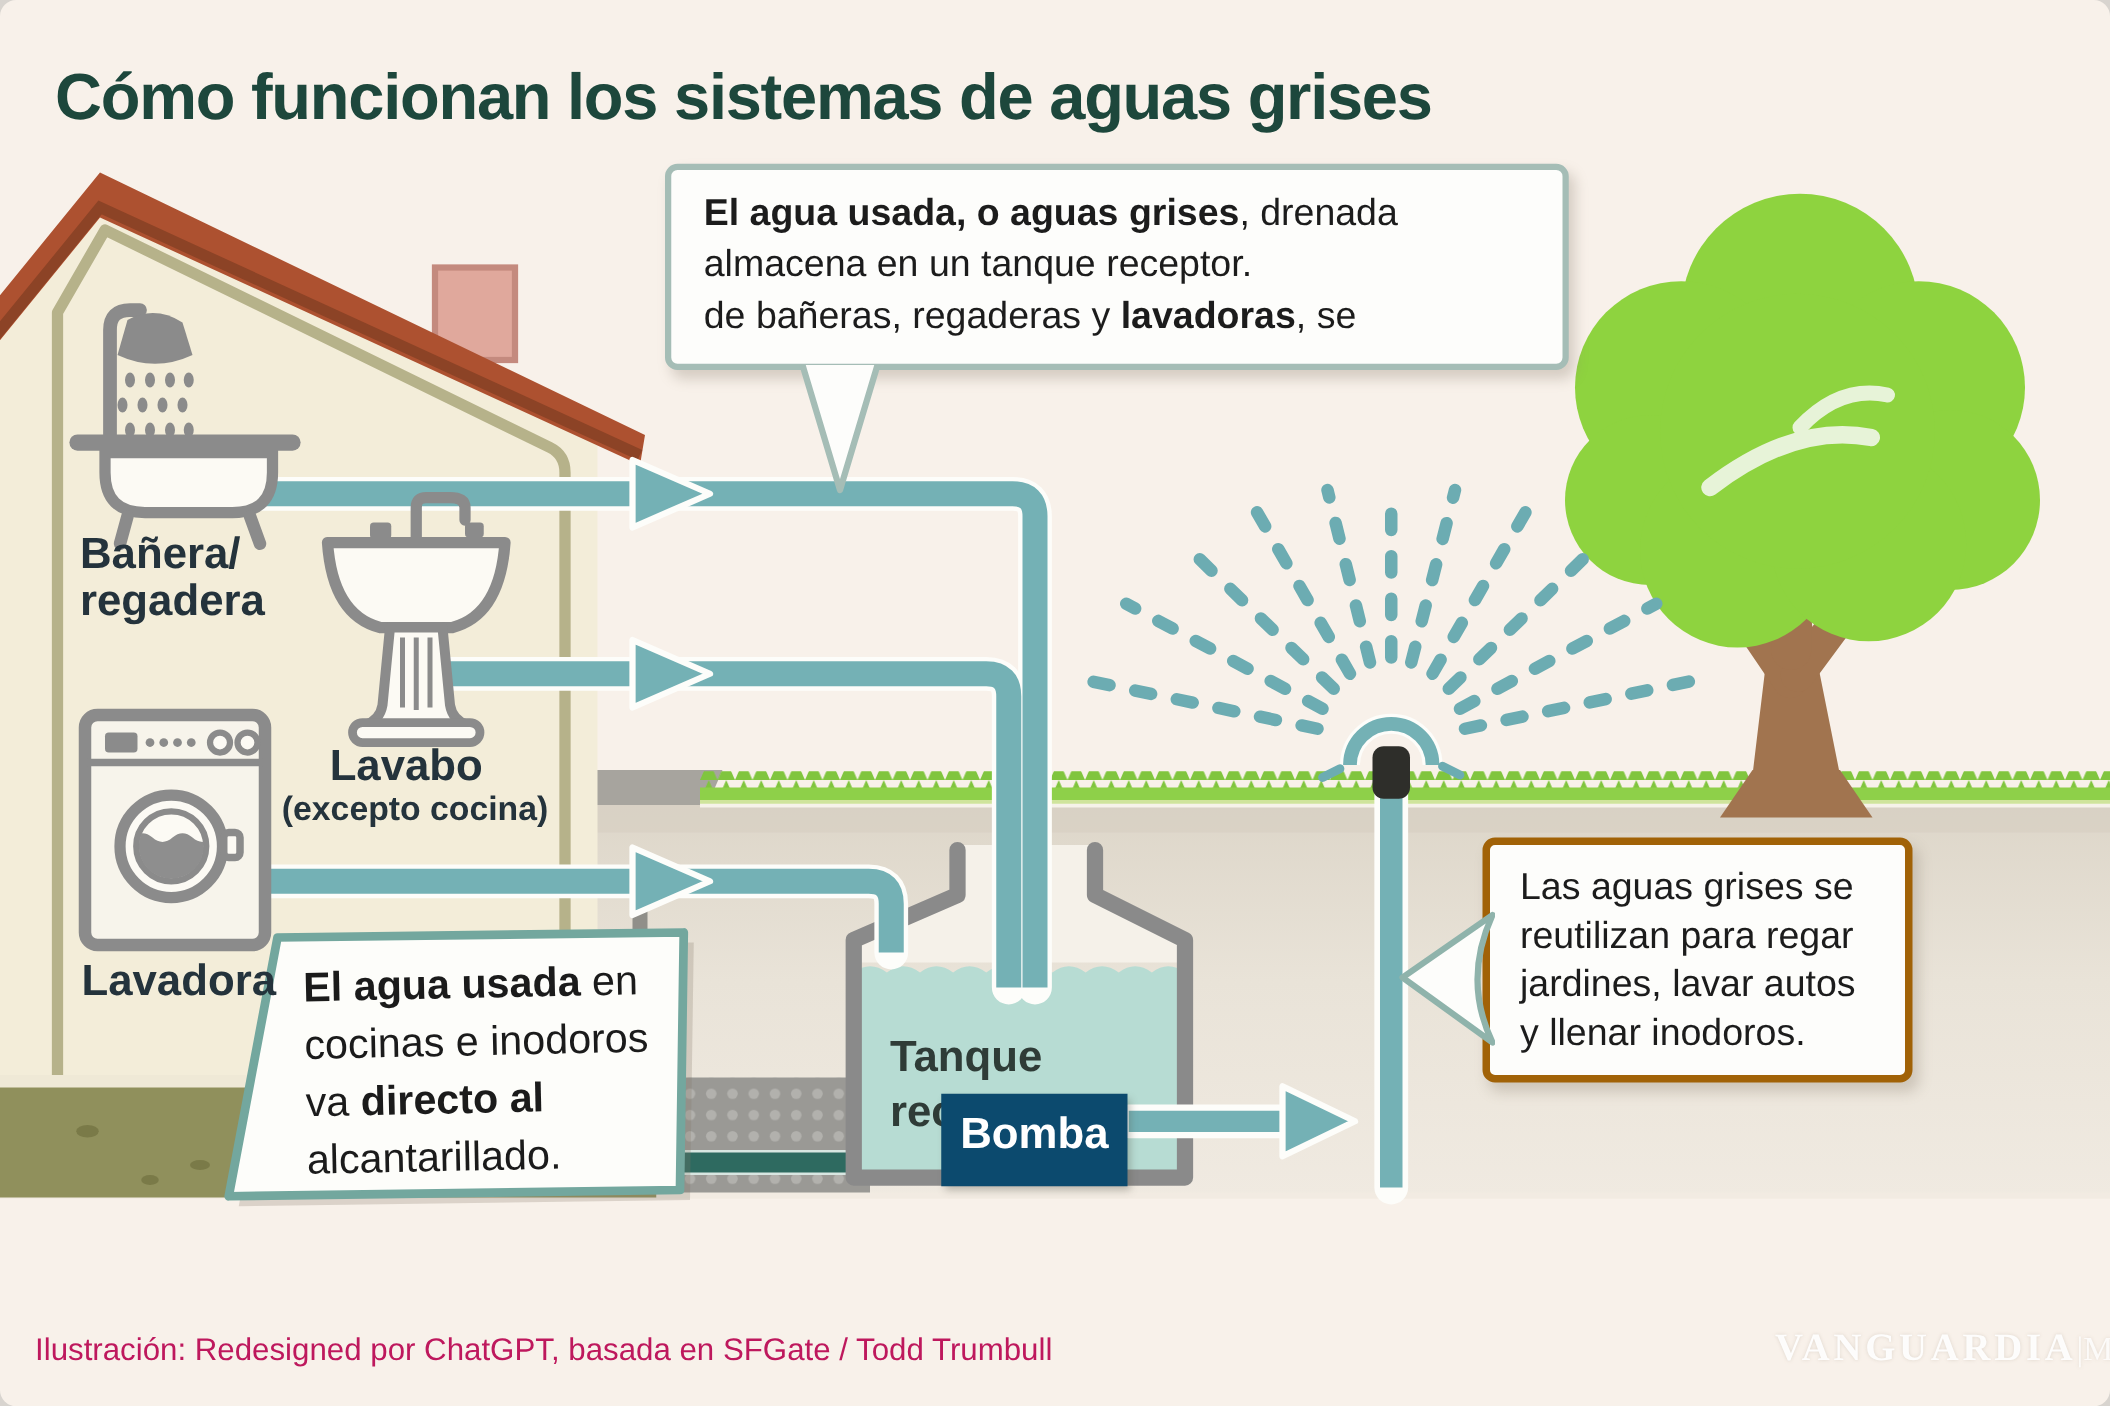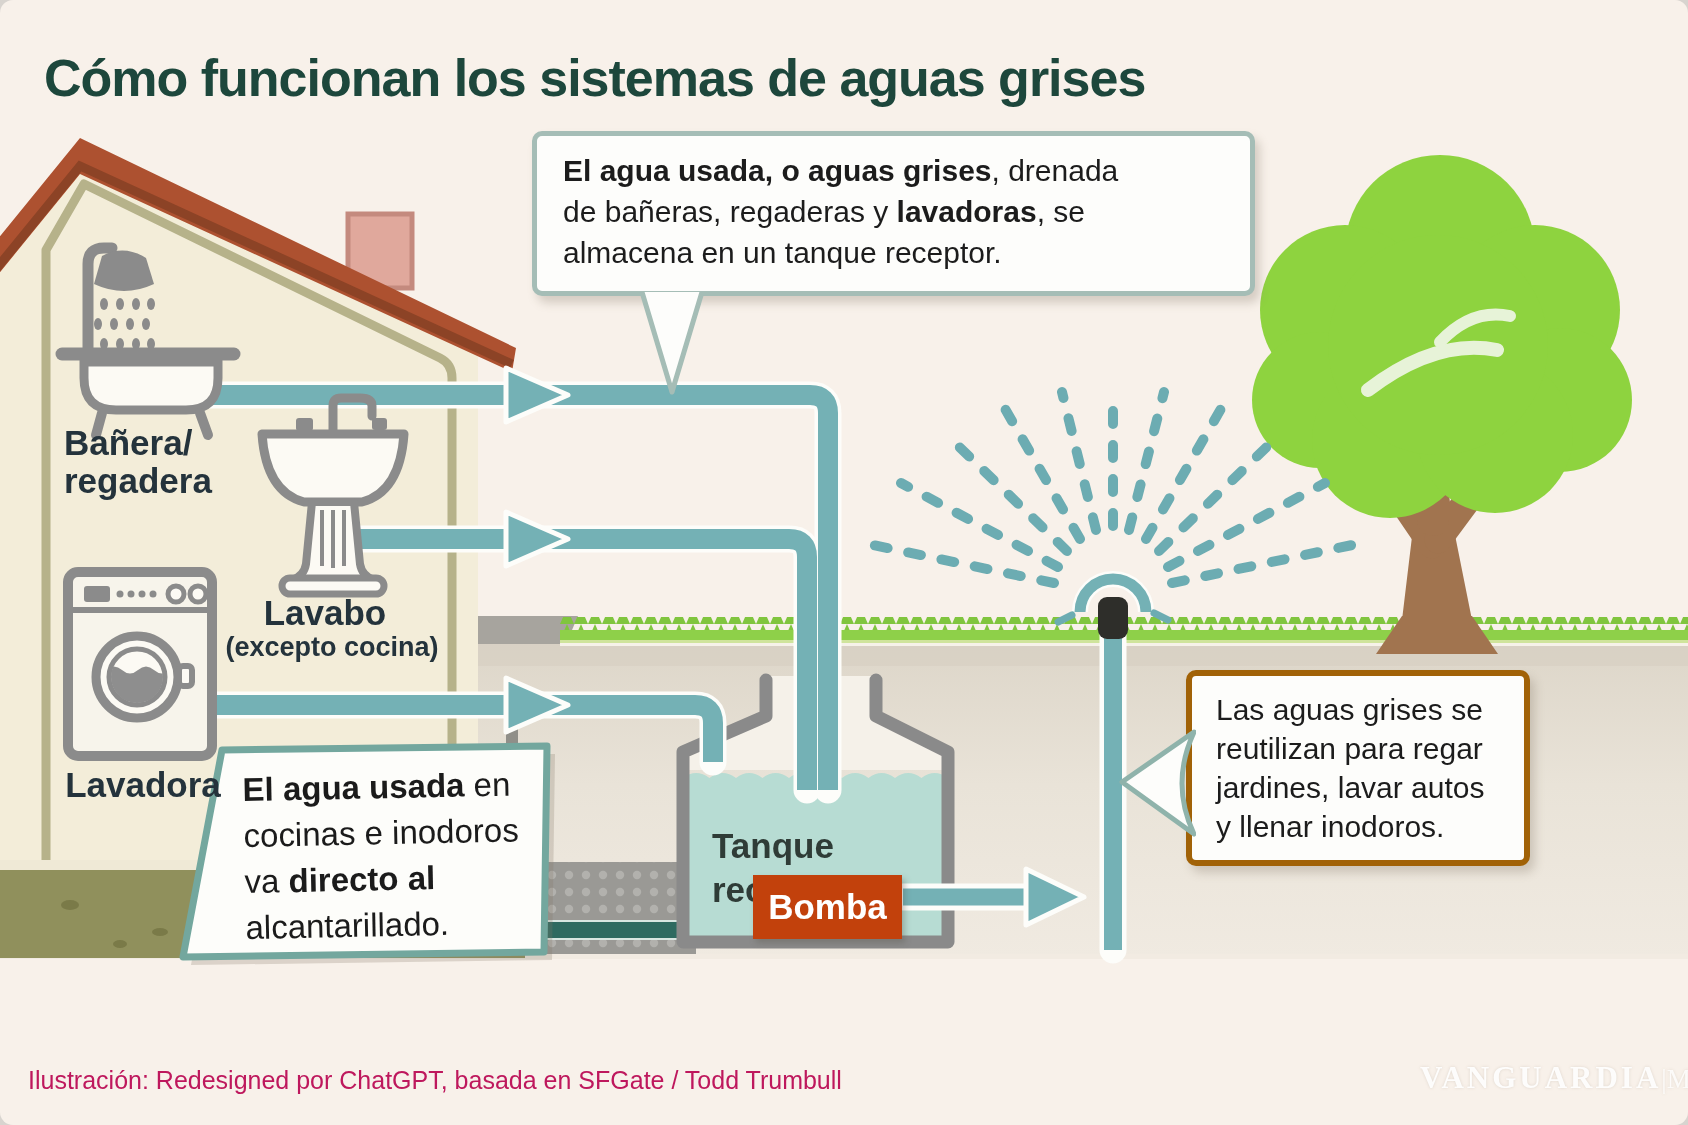--- a/index.html
+++ b/index.html
@@ -7,21 +7,21 @@
          font-family:"Liberation Sans",sans-serif;border-radius:13px;}
   #scene{position:absolute;left:0;top:0;}
   .txt{position:absolute;color:#24333c;}
   #title{left:44px;top:48px;font-size:52px;font-weight:700;color:#1d473c;letter-spacing:-1px;}
   .icon-label{font-size:35px;font-weight:700;line-height:38px;color:#24333c;}
   #lbl-banera{left:64px;top:424px;}
   #lbl-lavabo{left:245px;top:594px;width:160px;text-align:center;}
   #lbl-excepto{left:222px;top:632px;width:220px;text-align:center;font-size:27px;font-weight:700;line-height:30px;}
   #lbl-lavadora{left:65px;top:766px;width:156px;text-align:center;}
   #lbl-tanque{left:712px;top:824px;font-size:35px;font-weight:700;line-height:44px;color:#2f3c37;}
-  #bomba-box{position:absolute;left:753px;top:875px;width:149px;height:64px;background:#c2410c;
+  #bomba-box{position:absolute;left:753px;top:875px;width:149px;height:74px;background:#0c4a6e;
              box-shadow:3px 4px 6px rgba(90,85,75,.35);}
   #bomba-box .txt-b{width:100%;text-align:center;line-height:64px;font-size:35px;font-weight:700;color:#fff;}
   .callout{position:absolute;background:#fdfdfb;border-radius:10px;color:#1c1c1c;
            box-shadow:5px 7px 10px rgba(140,128,112,.32);}
   #callout-top{left:532px;top:131px;width:723px;height:165px;border:5px solid #a5bdb6;
                padding:14px 0 0 26px;font-size:30px;line-height:41px;box-sizing:border-box;}
   #callout-reuse{left:1186px;top:670px;width:344px;height:196px;border:6px solid #a16207;
                padding:14px 0 0 24px;font-size:30px;line-height:39px;box-sizing:border-box;}
   #callout-sewer-text{position:absolute;left:244px;top:764px;width:296px;font-size:33px;line-height:46px;
                color:#1b1b1b;transform:rotate(-1.2deg);}
@@ -236,22 +236,22 @@
     <div>Bañera/</div>
     <div>regadera</div>
   </div>
 
   <div id="lbl-lavabo" class="txt icon-label">Lavabo</div>
   <div id="lbl-excepto" class="txt">(excepto cocina)</div>
   <div id="lbl-lavadora" class="txt icon-label">Lavadora</div>
 
   <div id="callout-top" class="callout">
     <div><b>El agua usada, o aguas grises</b><span>, drenada</span></div>
+    <div>almacena en un tanque receptor.</div>
     <div><span>de bañeras, regaderas y </span><b>lavadoras</b><span>, se</span></div>
-    <div>almacena en un tanque receptor.</div>
   </div>
   <svg class="ptr" style="left:636px;top:292px;" width="80" height="110" viewBox="0 0 80 110">
     <path d="M 6 0 L 36 100 L 66 0" fill="#fdfdfb" stroke="#a5bdb6" stroke-width="5" stroke-linejoin="round"></path>
   </svg>
 
   <div id="callout-sewer-text">
     <div><b>El agua usada</b><span> en</span></div>
     <div>cocinas e inodoros</div>
     <div><span>va </span><b>directo al</b></div>
     <div>alcantarillado.</div>

